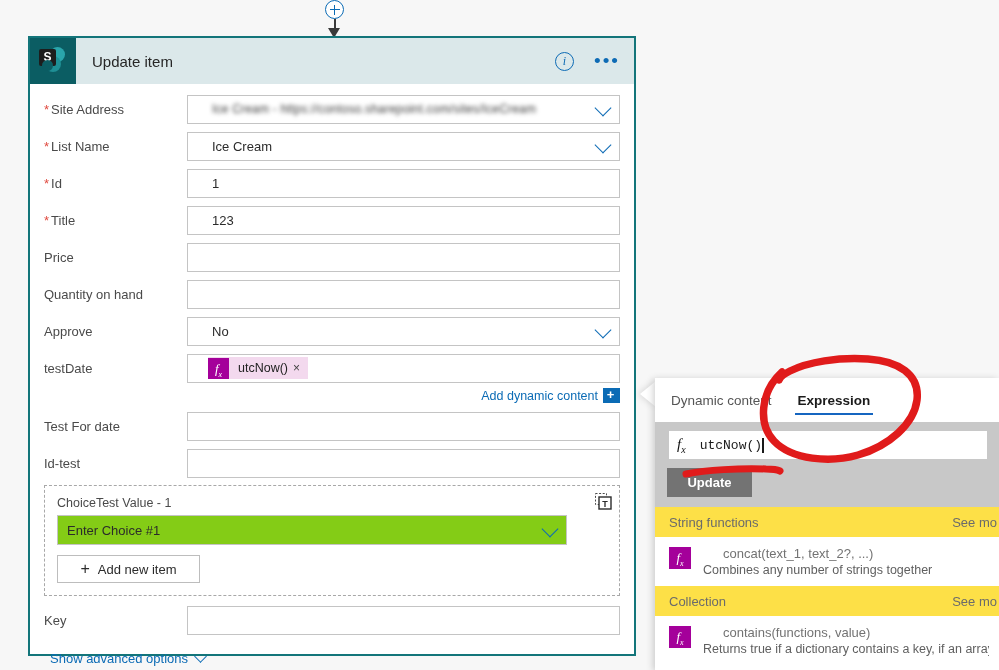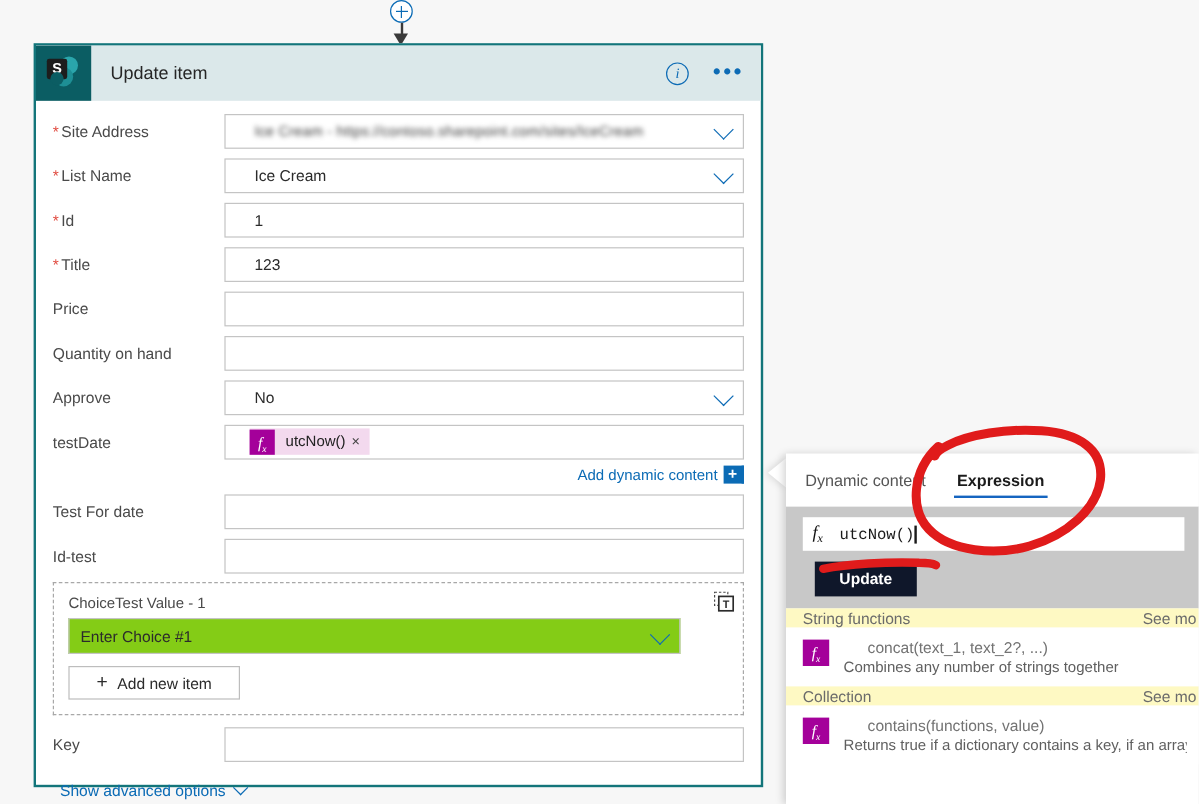--- a/index.html
+++ b/index.html
@@ -445,35 +445,35 @@
     white-space: pre;
   }
   .caret {
     display: inline-block;
     width: 1.5px;
     height: 15px;
     background: #1a1a1a;
     vertical-align: -3px;
   }
   #update-btn {
-    margin: 9px 0 0 24px;
+    margin: 9px 0 0 12px;
     width: 85px;
     height: 29px;
-    background: #0f172a;
+    background: #737373;
     color: #ffffff;
     font-size: 13px;
     font-weight: bold;
     display: flex;
     align-items: center;
     justify-content: center;
     cursor: pointer;
   }
   .section-hdr {
-    height: 16px;
-    background: #fef9c3;
+    height: 30px;
+    background: #fde047;
     display: flex;
     align-items: center;
     justify-content: space-between;
     padding: 0 0 0 14px;
     font-size: 13px;
     color: #6b6b6b;
   }
   .see-more {
     color: #6b6b6b;
     font-size: 13px;

